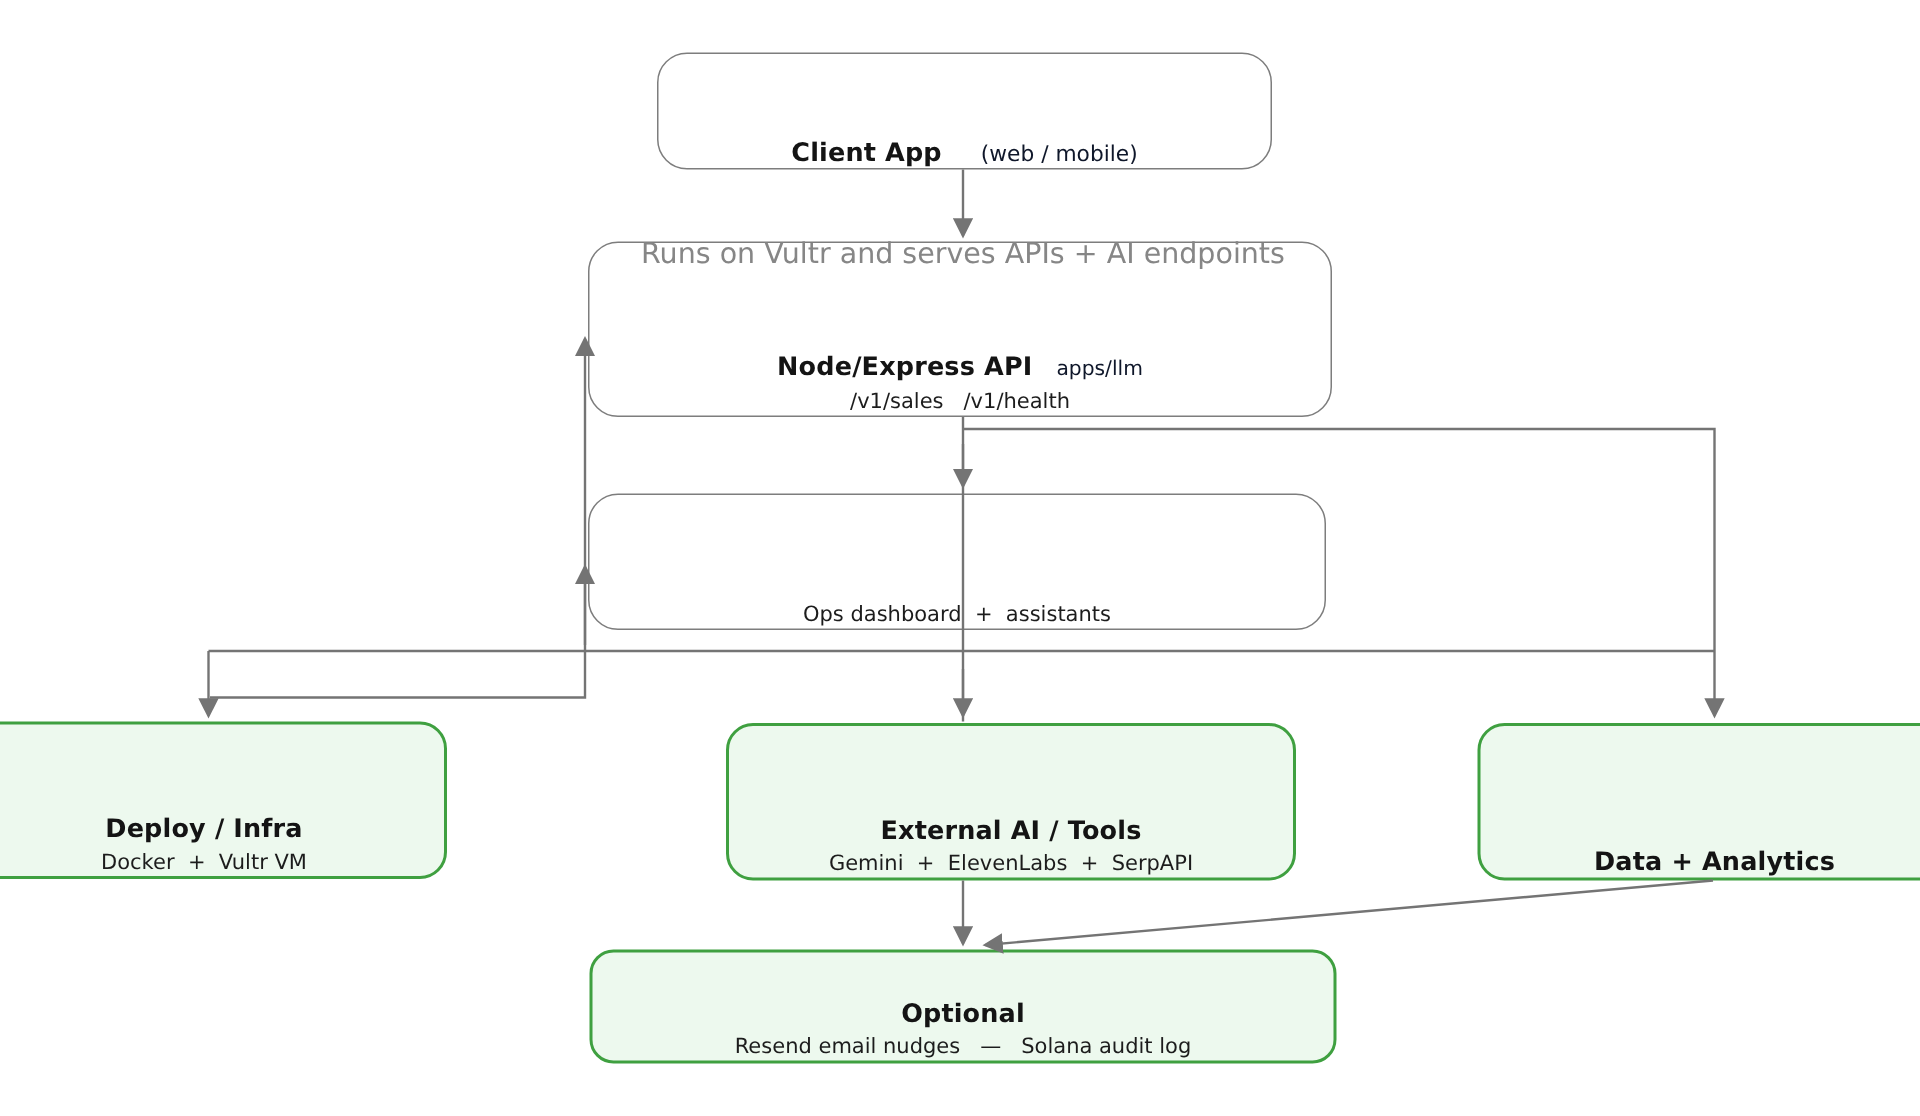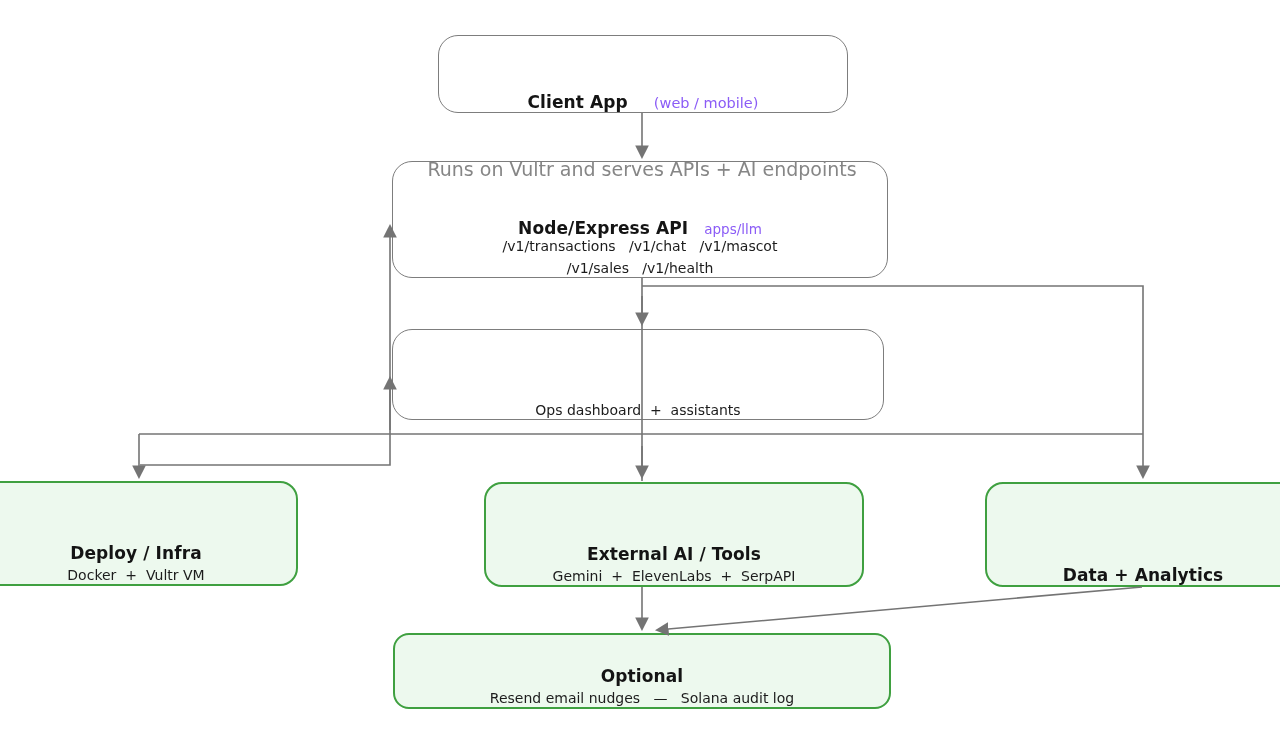--- a/index.html
+++ b/index.html
@@ -19,21 +19,21 @@
     border:1.6px solid var(--gray-border,#7d7d7d);
     border-radius:20px;
   }
   .node.green{
     background:var(--green-fill,#edf9ee);
     border:2px solid var(--green-border,#3fa040);
     border-radius:18px;
   }
   .titlerow{display:flex;align-items:baseline;justify-content:center;white-space:pre;}
   .title{font-weight:bold;font-size:17px;color:#141414;letter-spacing:0.1px;white-space:pre;}
-  .annot{font-size:13.5px;color:#8b5cf6;white-space:pre;}
+  .annot{font-size:13.5px;color:#0f172a;white-space:pre;}
   .annot.gap-lg{margin-left:26px;}
   .annot.gap-md{margin-left:16px;}
   .bodyline{font-size:14px;line-height:18px;color:#1c1c1c;white-space:pre;}
   .tight{margin-top:-1px;}
   .spaced{margin-top:4px;}
   .sub{margin-top:3px;}
   #edge-label{
     position:absolute;left:392px;top:125px;width:500px;
     text-align:center;font-size:19px;color:var(--label-gray,#868686);
     z-index:3;white-space:pre;margin-top:33px;
@@ -80,21 +80,20 @@
     <span class="title">Client App</span>
     <span class="annot gap-lg" style="font-size:14.5px;">(web / mobile)</span>
   </div>
 </div>
 
 <div class="node gray" style="left:392px;top:161px;width:496px;height:117px;">
   <div class="titlerow">
     <span class="title">Node/Express API</span>
     <span class="annot gap-md">apps/llm</span>
   </div>
-  <div class="bodyline tight">/v1/transactions   /v1/chat   /v1/mascot</div>
   <div class="bodyline spaced">/v1/sales   /v1/health</div>
 </div>
 
 <div class="node gray" style="left:392px;top:329px;width:492px;height:91px;">
   <div class="bodyline tight">Ops dashboard  +  assistants</div>
 </div>
 
 <div class="node green" style="left:-26px;top:481px;width:324px;height:105px;">
   <div class="title">Deploy / Infra</div>
   <div class="bodyline sub">Docker  +  Vultr VM</div>

